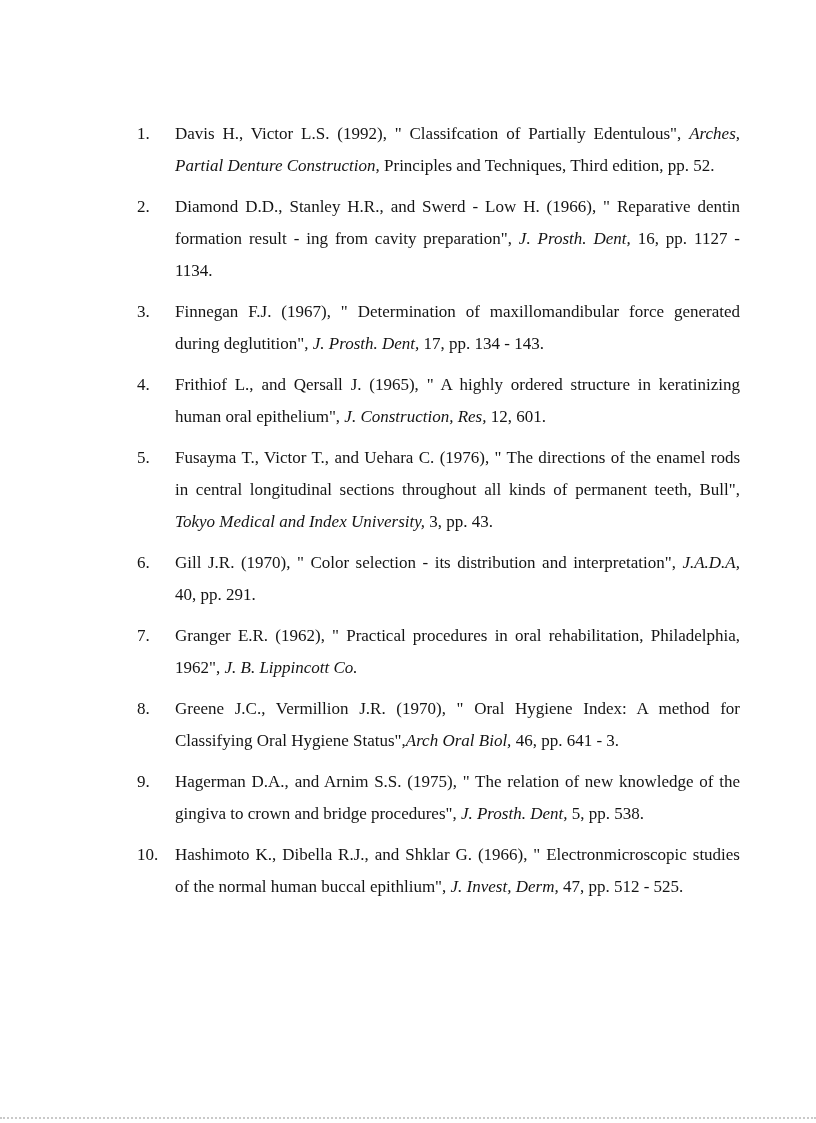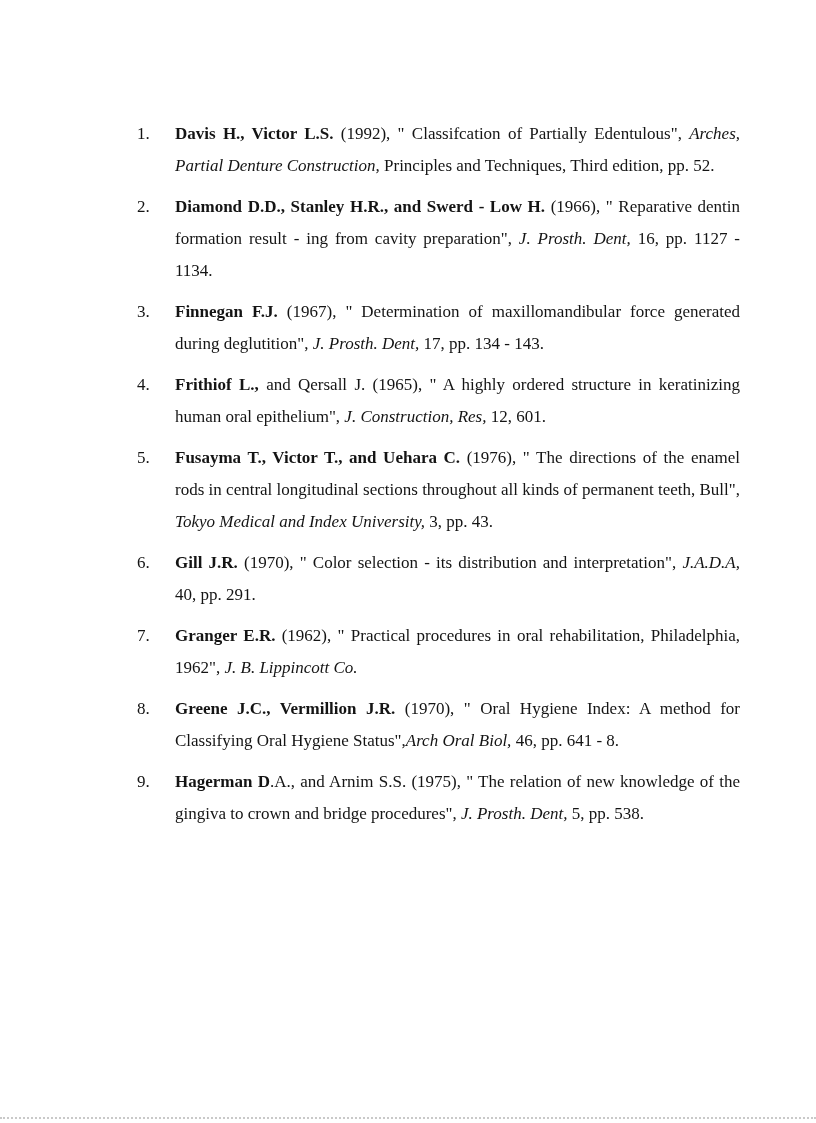--- a/index.html
+++ b/index.html
@@ -33,21 +33,21 @@
     font-size: 17px;
     line-height: 32px;
     text-align: left;
   }
   .ref-body {
     flex: 1 1 auto;
     font-size: 17px;
     line-height: 32px;
     text-align: justify;
   }
-  .seg-bold   { font-weight: bold; }
+  .seg-bold   { font-weight: normal; }
   .seg-italic { font-style: italic; }
   .seg-normal { font-weight: normal; font-style: normal; }
   .bottom-line {
     position: absolute;
     left: 0;
     bottom: 4px;
     width: 816px;
     border-top: 2px dotted #c9c9c9;
     height: 0;
   }
@@ -80,21 +80,25 @@
       <div class="ref-row">
         <div class="ref-num">6.</div>
         <div class="ref-body"><span class="seg-bold">Gill J.R.</span><span class="seg-normal"> (1970), " Color selection - its distribution and interpretation", </span><span class="seg-italic">J.A.D.A,</span><span class="seg-normal"> 40, pp. 291.</span></div>
       </div>
       <div class="ref-row">
         <div class="ref-num">7.</div>
         <div class="ref-body"><span class="seg-bold">Granger E.R.</span><span class="seg-normal"> (1962), " Practical procedures in oral rehabilitation, Philadelphia, 1962", </span><span class="seg-italic">J. B. Lippincott Co.</span></div>
       </div>
       <div class="ref-row">
         <div class="ref-num">8.</div>
-        <div class="ref-body"><span class="seg-bold">Greene J.C., Vermillion J.R.</span><span class="seg-normal"> (1970), " Oral Hygiene Index: A method for Classifying Oral Hygiene Status",</span><span class="seg-italic">Arch Oral Biol,</span><span class="seg-normal"> 46, pp. 641 - 8.</span></div>
+        <div class="ref-body"><span class="seg-bold">Greene J.C., Vermillion J.R.</span><span class="seg-normal"> (1970), " Oral Hygiene Index: A method for Classifying Oral Hygiene Status",</span><span class="seg-italic">Arch Oral Biol,</span><span class="seg-normal"> 46, pp. 641 - 3.</span></div>
       </div>
       <div class="ref-row">
         <div class="ref-num">9.</div>
         <div class="ref-body"><span class="seg-bold">Hagerman D</span><span class="seg-normal">.A., and Arnim S.S. (1975), " The relation of new knowledge of the gingiva to crown and bridge procedures", </span><span class="seg-italic">J. Prosth. Dent,</span><span class="seg-normal"> 5, pp. 538.</span></div>
+      </div>
+      <div class="ref-row">
+        <div class="ref-num">10.</div>
+        <div class="ref-body"><span class="seg-bold">Hashimoto K., Dibella R.J., and Shklar G.</span><span class="seg-normal"> (1966), " Electronmicroscopic studies of the normal human buccal epithlium", </span><span class="seg-italic">J. Invest, Derm,</span><span class="seg-normal"> 47, pp. 512 - 525.</span></div>
       </div>
     </div>
   <div class="bottom-line"></div>
 </div>
 
 </body></html>

